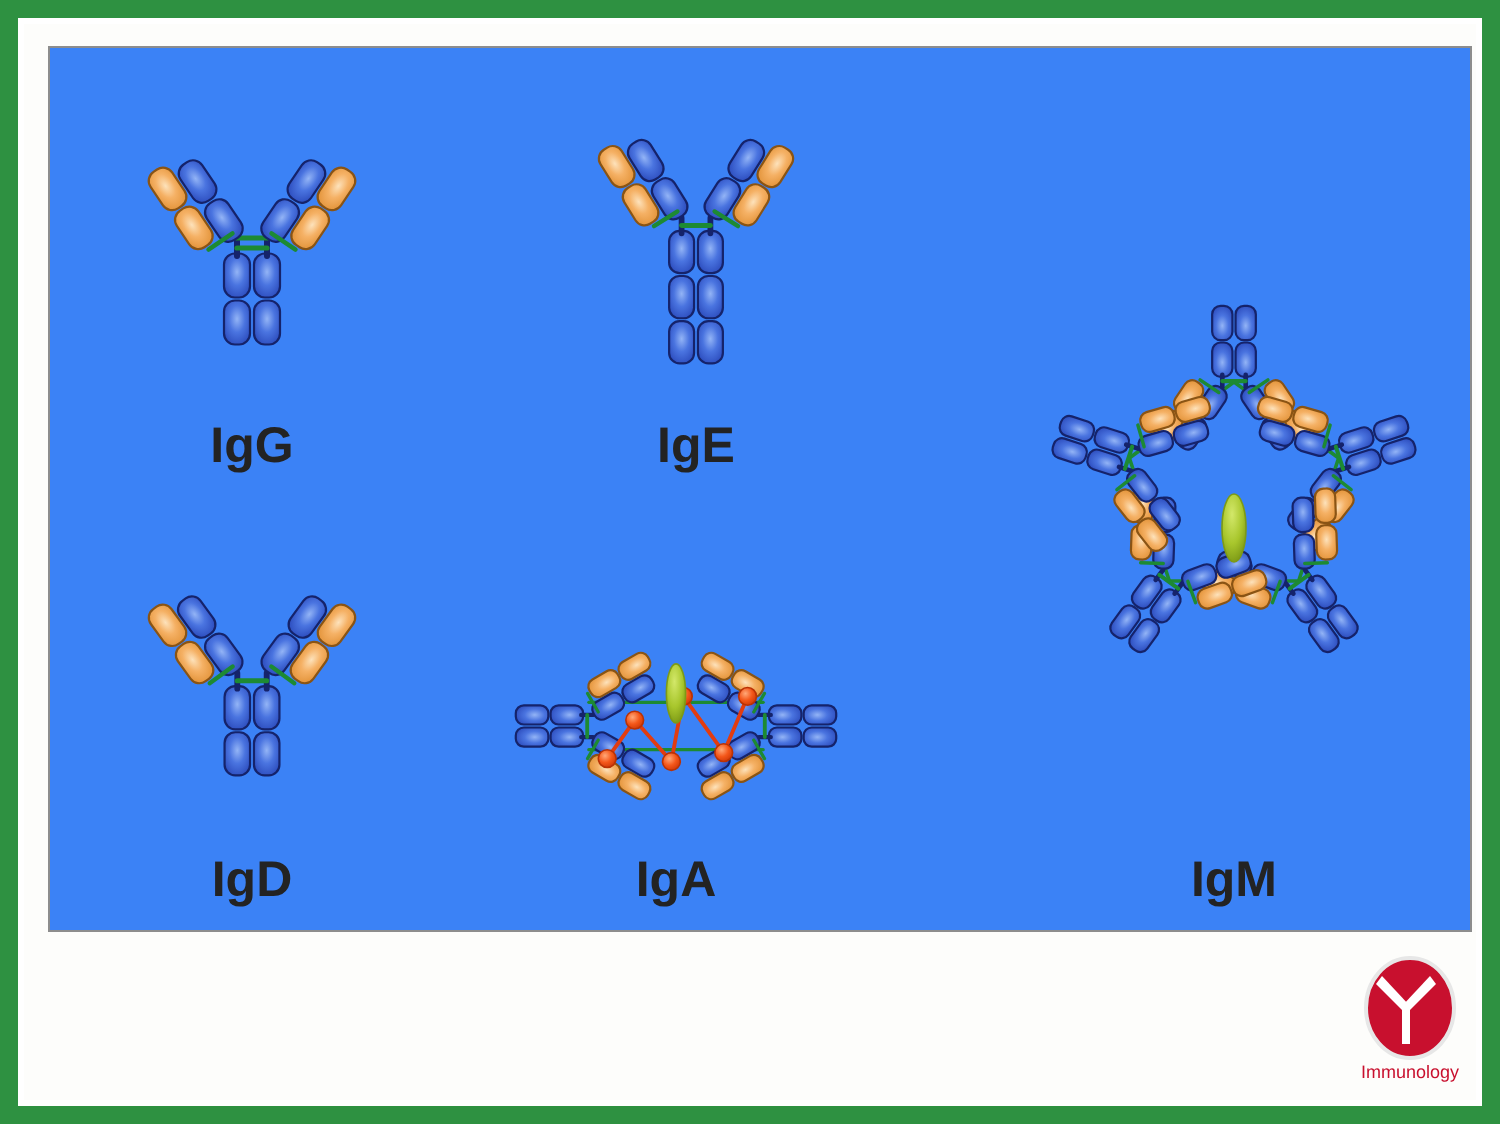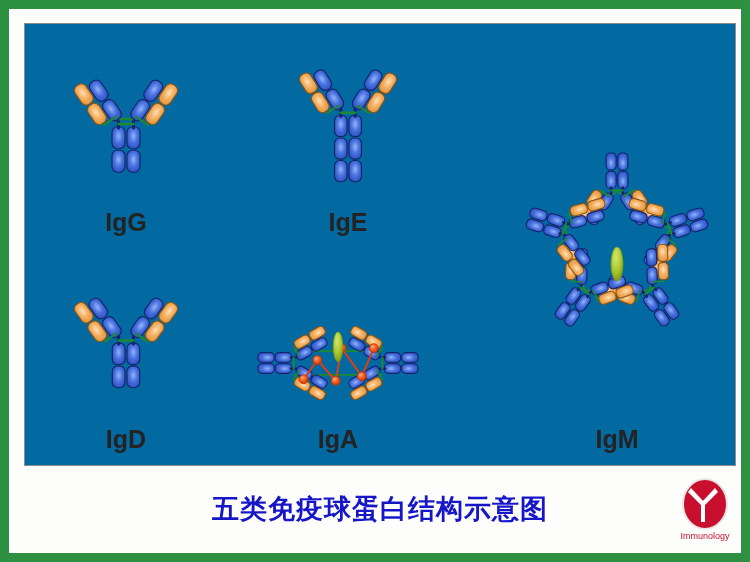--- a/index.html
+++ b/index.html
@@ -17,21 +17,21 @@
   #frameinner{
     position:absolute;left:0;top:0;right:0;bottom:0;
     box-sizing:border-box;
     border:3px solid #ffffff;
     background:#fdfdfb;
   }
   #panel{
     position:absolute;left:12px;top:11px;width:712px;height:443px;
     box-sizing:border-box;
     border:1.5px solid #8d8d8d;
-    background:#0369a1;
+    background:#3b82f6;
   }
   #diagram{position:absolute;left:0;top:0;width:712px;height:443px;}
   #titlebar{
     position:absolute;left:12px;top:457px;width:712px;height:78px;
     background:#fdfdfb;
   }
   #title{
     position:absolute;left:0;top:22px;width:712px;
     text-align:center;
     font-size:27px;font-weight:bold;letter-spacing:1px;
@@ -373,21 +373,20 @@
             <text x="101" y="207" class="iglabel">IgG</text>
             <text x="323" y="207" class="iglabel">IgE</text>
             <text x="101" y="424" class="iglabel">IgD</text>
             <text x="313" y="424" class="iglabel">IgA</text>
             <text x="592" y="424" class="iglabel">IgM</text>
           </g>
       </svg>
     </div>
 
     <div id="titlebar">
-      <div id="title">五类免疫球蛋白结构示意图</div>
       <svg id="logo" viewBox="0 0 72 66">
         <ellipse cx="36" cy="27" rx="22" ry="25" fill="#c8102e" stroke="#e7e7e7" stroke-width="2"></ellipse>
         <g fill="#ffffff">
           <path d="M36 25 L36 45 L32 45 L32 25 Z"></path>
           <path d="M36 26 L22 11 L19 15 L33 29 Z"></path>
           <path d="M32 26 L46 11 L49 15 L35 29 Z"></path>
         </g>
         <text id="logo-caption" x="36" y="62" text-anchor="middle" font-size="9" fill="#c8102e" font-family="Liberation Sans, sans-serif">Immunology</text>
       </svg>
     </div>

